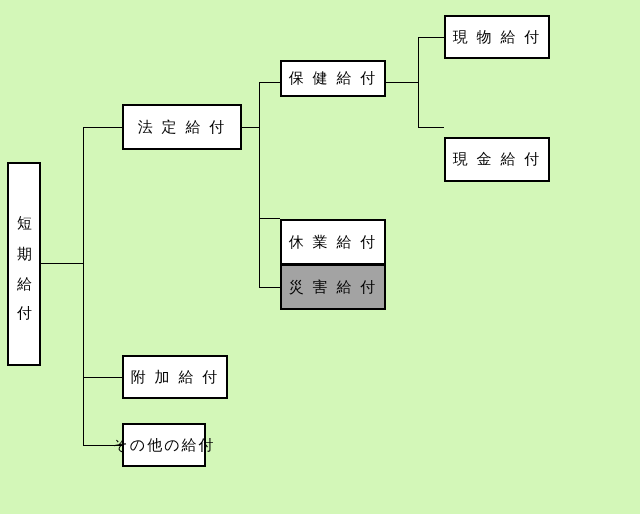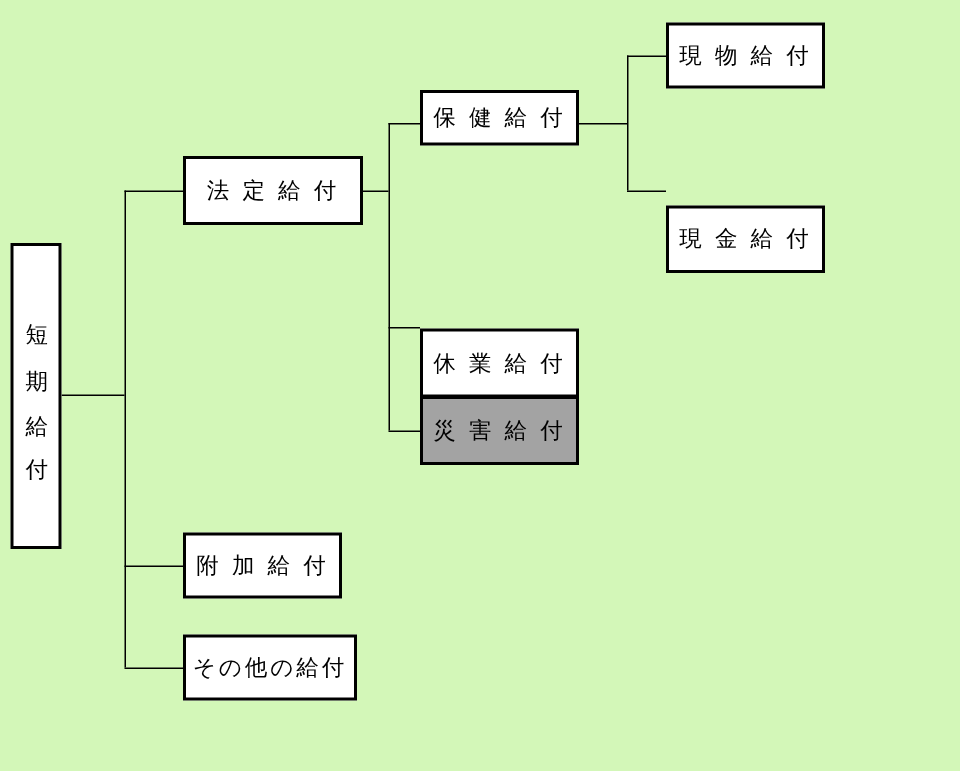--- a/index.html
+++ b/index.html
@@ -35,21 +35,21 @@
 
   .line {
     position: absolute;
     background: #000;
   }
 
   
   .n-tanki    { left: 7px;   top: 162px; width: 34px;  height: 204px; }
   .n-houtei   { left: 122px; top: 104px; width: 120px; height: 46px; }
   .n-fuka     { left: 122px; top: 355px; width: 106px; height: 44px; }
-  .n-sonota   { left: 122px; top: 423px; width: 116px; height: 44px; text-align: center; }
+  .n-sonota   { left: 122px; top: 423px; width: 84px; height: 44px; text-align: center; }
   .n-hoken    { left: 280px; top: 60px;  width: 106px; height: 37px; }
   .n-kyugyo   { left: 280px; top: 195px; width: 106px; height: 46px; margin-top: 24px; }
   .n-saigai   { left: 280px; top: 264px; width: 106px; height: 46px; }
   .n-genbutsu { left: 444px; top: 15px;  width: 106px; height: 44px; }
   .n-genkin   { left: 444px; top: 105px; width: 106px; height: 45px; margin-top: 32px; }
 
   
   .l-tanki-out    { left: 41px;  top: 263px; width: 42px;  height: 1px; }
   .l-trunk1       { left: 83px;  top: 127px; width: 1px;   height: 318px; }
   .l-br-houtei    { left: 83px;  top: 127px; width: 39px;  height: 1px; }

